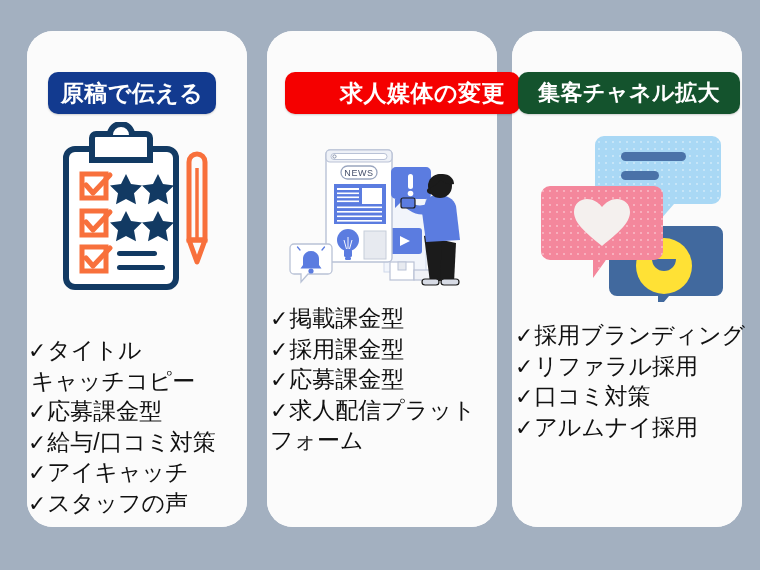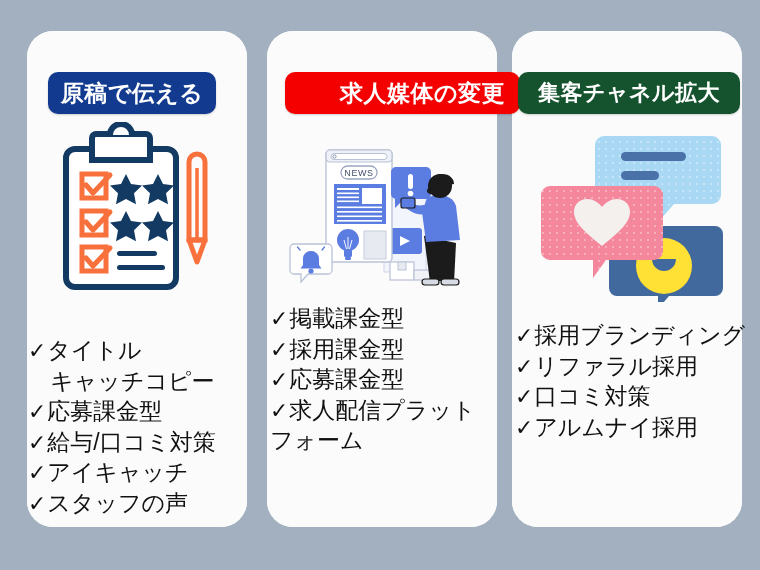--- a/index.html
+++ b/index.html
@@ -85,21 +85,21 @@
     z-index: 6;
     color: #111111;
     line-height: 1.33;
     white-space: nowrap;
   }
   #list-1 { left: 28px;  top: 303px; font-size: 23px; margin-top: 32px; }
   #list-2 { left: 270px; top: 303px; font-size: 23px; }
   #list-3 { left: 515px; top: 320px; font-size: 23px; }
 
   .list .row { display: block; }
-  .list .row.cont { padding-left: 21px; text-align: center; }
+  .list .row.cont { padding-left: 3px; }
   .check {
     font-weight: bold;
     font-size: 0.95em;
     margin-right: 1px;
   }
   .listtext { }
 
   svg { display: block; }
 </style>
 </head>

